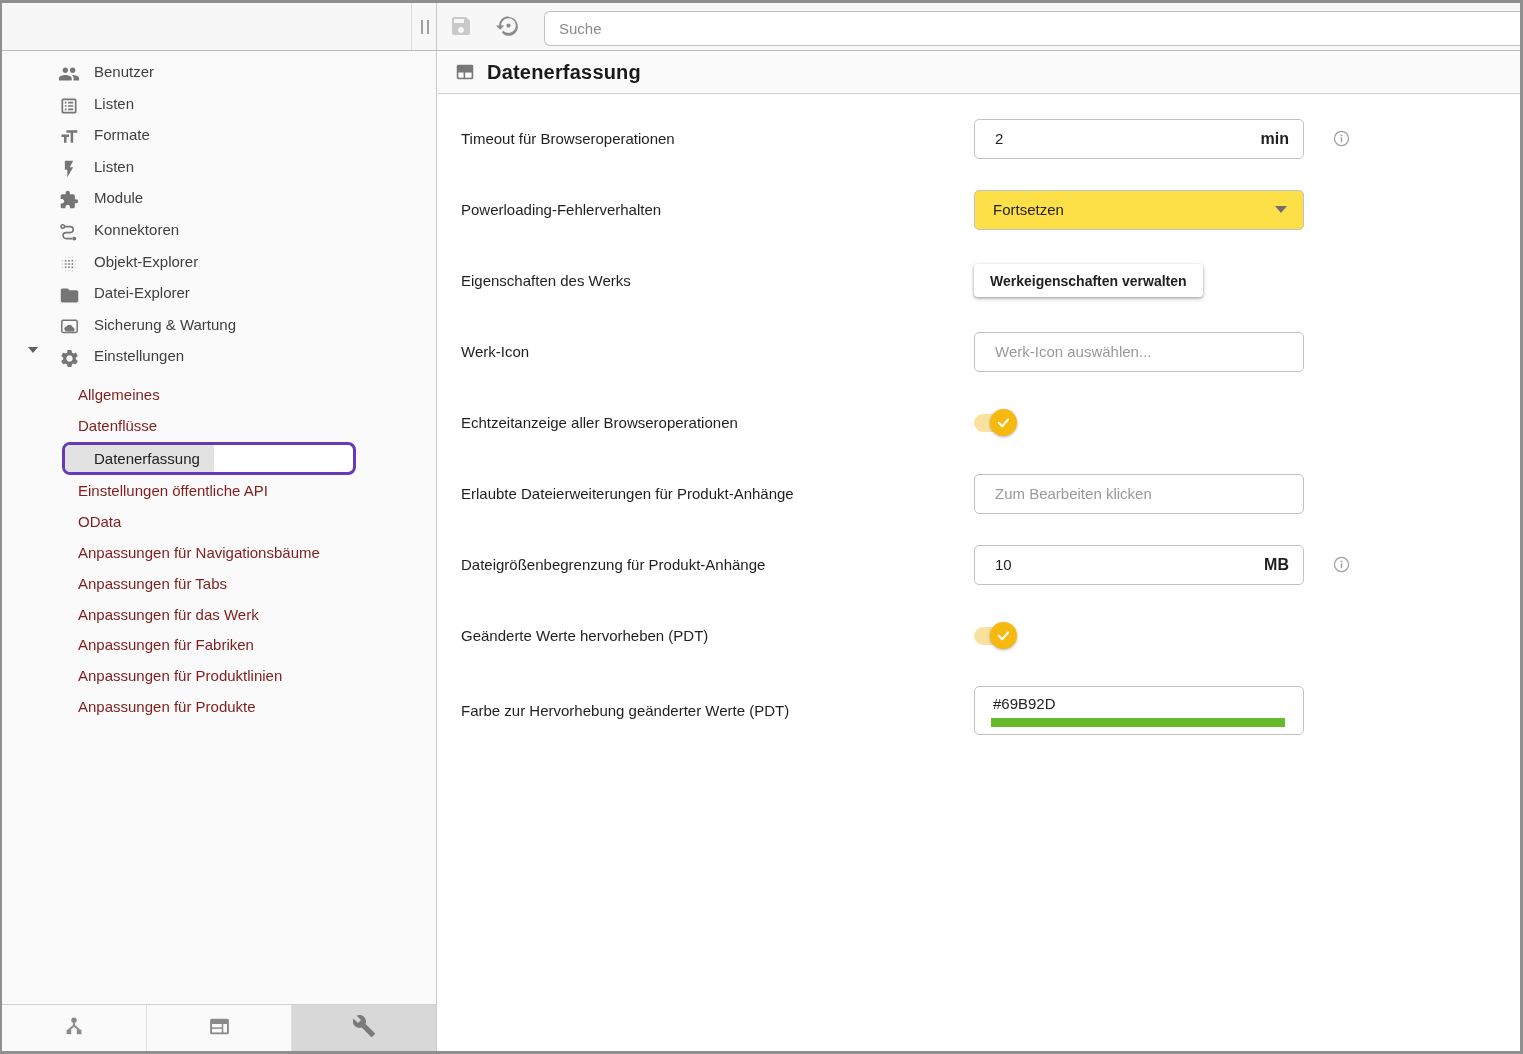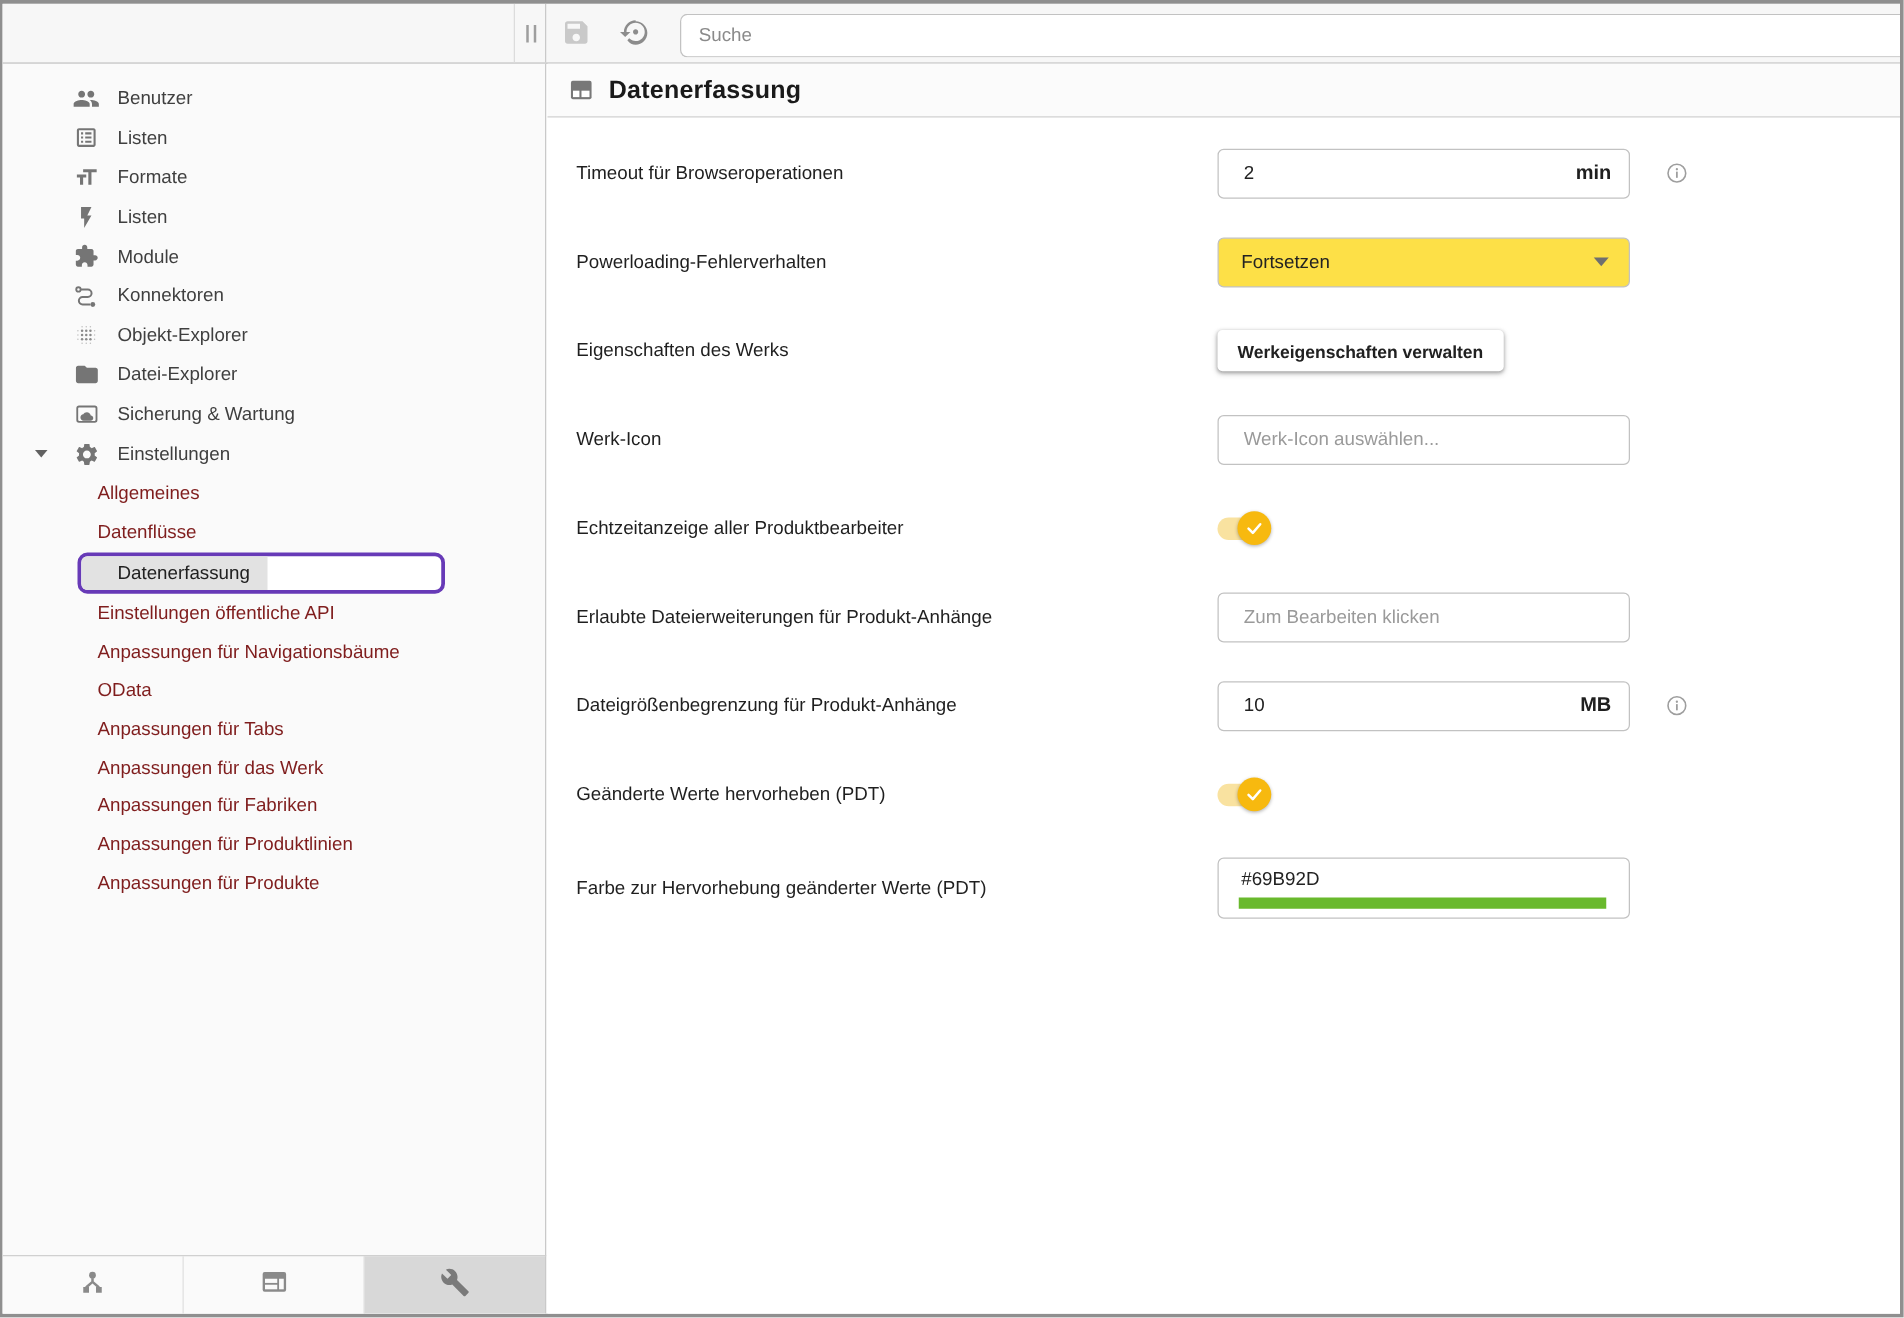--- a/index.html
+++ b/index.html
@@ -19,21 +19,21 @@
   .tb-btn.history{left:488px;}
   .search{
     position:absolute;left:542px;top:8px;right:0;height:35px;
     border:1px solid #c2c2c2;border-right:none;border-radius:6px 0 0 6px;
     background:#fff;padding:0 12px 0 14px;font-size:15px;color:#333;outline:none;
     font-family:"Liberation Sans",sans-serif;
   }
   .search::placeholder{color:#8a8a8a;}
   
   .sidebar{position:absolute;top:48px;left:0;width:435px;bottom:47px;background:#fafafa;border-right:1px solid #c9c9c9;padding-top:12px;overflow:hidden;}
-  .nav-item{display:flex;align-items:center;height:31.6px;cursor:pointer;position:relative;}
+  .nav-item{display:flex;height:31.6px;cursor:pointer;position:relative;}
   .nav-item .nav-icon{position:absolute;left:56px;width:22px;height:22px;display:flex;align-items:center;justify-content:center;}
   .nav-item .nav-label{margin-left:92px;font-size:15px;color:#3f3f3f;white-space:nowrap;}
   .nav-item .caret{position:absolute;left:26px;width:0;height:0;border-left:5px solid transparent;border-right:5px solid transparent;border-top:6px solid #616161;}
   .nav-sub{display:flex;align-items:center;height:30.8px;cursor:pointer;}
   .nav-sub .nav-label{margin-left:76px;font-size:15px;color:#7f1d1d;white-space:nowrap;}
   .nav-sub.selected{height:33px;margin:1px 0;}
   .sel-outline{display:block;margin-left:60px;width:294px;height:33px;border:3px solid #673AB7;border-radius:8px;background:#fff;overflow:hidden;}
   .sel-hl{display:flex;align-items:center;height:100%;width:149px;background:#e2e2e2;padding-left:29px;}
   .sel-hl .nav-label{margin-left:0;font-size:15px;color:#212121;white-space:nowrap;}
   
@@ -227,24 +227,24 @@
         <span class="sel-hl">
           <span class="nav-label">Datenerfassung</span>
         </span>
       </span>
     </div>
 
     <div class="nav-sub">
       <span class="nav-label">Einstellungen öffentliche API</span>
     </div>
     <div class="nav-sub">
+      <span class="nav-label">OData</span>
+    </div>
+    <div class="nav-sub">
       <span class="nav-label">Anpassungen für Navigationsbäume</span>
-    </div>
-    <div class="nav-sub">
-      <span class="nav-label">OData</span>
     </div>
     <div class="nav-sub">
       <span class="nav-label">Anpassungen für Tabs</span>
     </div>
     <div class="nav-sub">
       <span class="nav-label">Anpassungen für das Werk</span>
     </div>
     <div class="nav-sub">
       <span class="nav-label">Anpassungen für Fabriken</span>
     </div>
@@ -338,21 +338,21 @@
       <div class="row">
         <div class="row-label">Werk-Icon</div>
         <div class="row-control">
           <div class="input-box">
             <input type="text" placeholder="Werk-Icon auswählen..." style="">
           </div>
         </div>
       </div>
 
       <div class="row">
-        <div class="row-label">Echtzeitanzeige aller Produktbearbeiter</div>
+        <div class="row-label">Echtzeitanzeige aller Browseroperationen</div>
         <div class="row-control">
           <div class="toggle">
             <span class="track" style="background: rgb(249, 226, 160);"></span>
             <span class="thumb" style="background: rgb(247, 185, 15);">
               <svg width="15" height="15" viewBox="0 0 24 24">
                   <path d="M4.5 12.5 L10 18 L19.5 7" fill="none" stroke="#fff" stroke-width="3.2" stroke-linecap="round" stroke-linejoin="round"></path>
                 </svg>
             </span>
           </div>
         </div>

